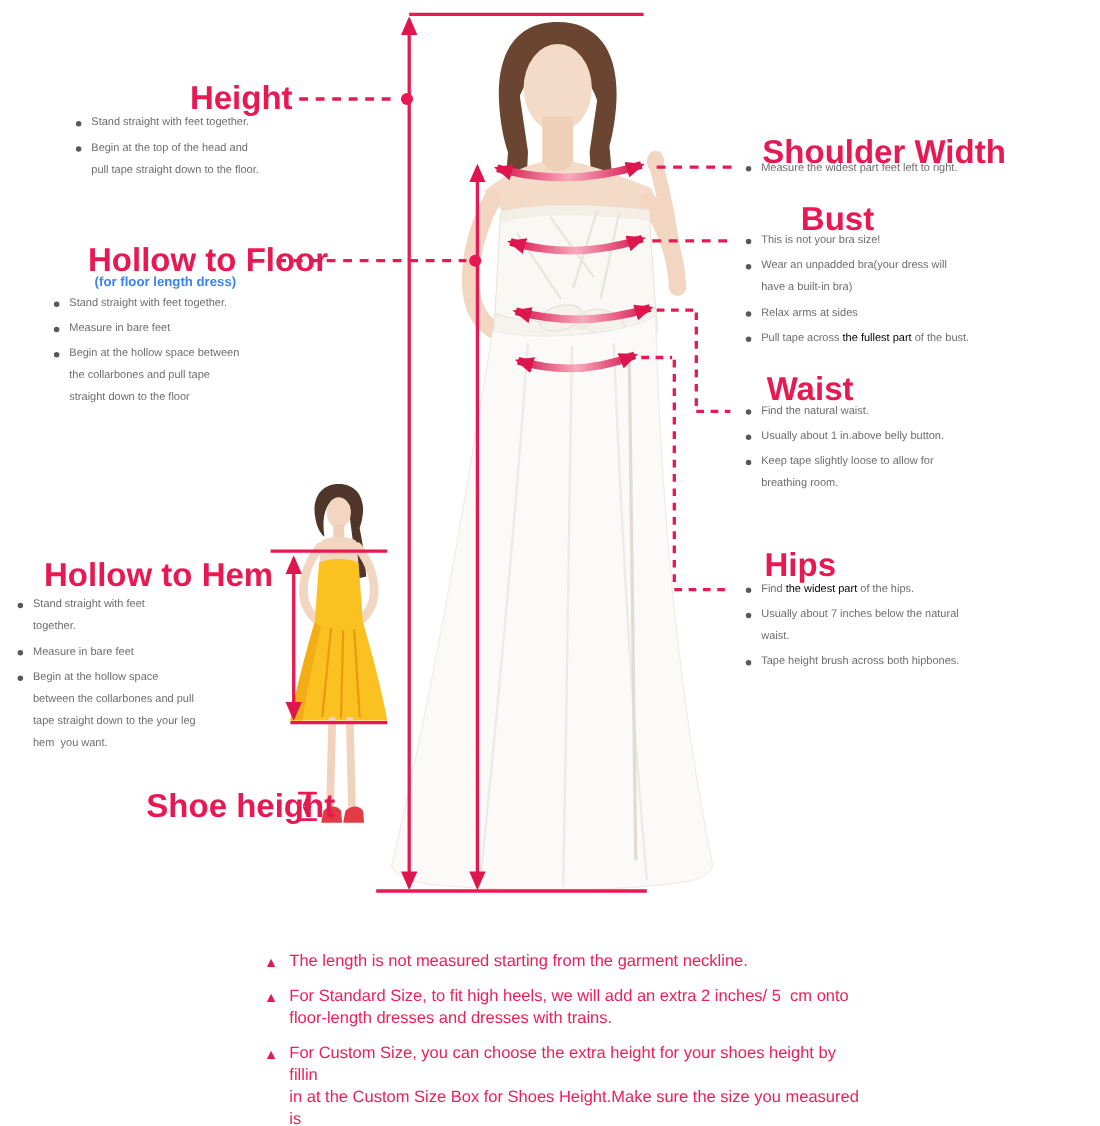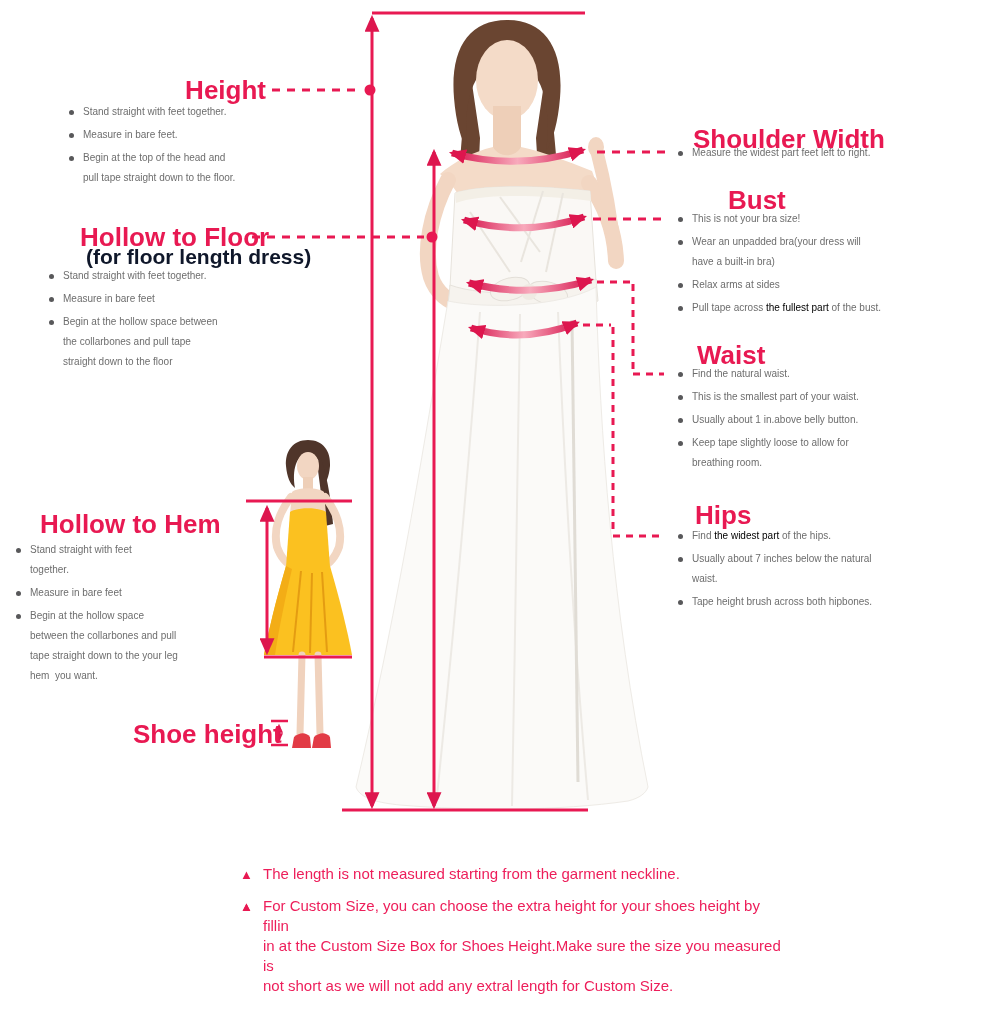--- a/index.html
+++ b/index.html
@@ -1,20 +1,20 @@
 <!DOCTYPE html>
 <html><head>
 <meta charset="utf-8">
 <style>
   html,body{margin:0;padding:0;background:#fff;}
   .page{position:relative;width:1000px;height:1024px;background:#fff;overflow:hidden;
         font-family:"Liberation Sans",sans-serif;}
   .abs{position:absolute;}
-  .title{font-weight:bold;font-size:26px;color:#e81952;line-height:24px;white-space:nowrap;}
-  .subtitle{font-weight:bold;font-size:21px;color:#0f172a;line-height:17px;white-space:nowrap;}
+  .title{font-weight:bold;font-size:30px;color:#e81952;line-height:24px;white-space:nowrap;}
+  .subtitle{font-weight:bold;font-size:12px;color:#3b82f6;line-height:17px;white-space:nowrap;}
   ul.blist{list-style:none;margin:0;padding:0;font-size:10px;color:#6d6d6d;line-height:20px;}
   ul.blist li{position:relative;padding-left:17px;margin-bottom:3px;white-space:pre-wrap;}
   ul.blist li:before{content:"";position:absolute;left:3px;top:8px;width:5px;height:5px;
         border-radius:50%;background:#58585a;}
   .hl{color:#000000;}
   ul.notes{list-style:none;margin:0;padding:0;font-size:15px;color:#ed1e5a;line-height:20px;}
   ul.notes li{position:relative;padding-left:23px;margin-bottom:12px;white-space:pre-wrap;}
   ul.notes li .tri{position:absolute;left:0;top:1px;font-size:13px;color:#e81952;}
   svg{position:absolute;left:0;top:0;}
 </style>
@@ -123,21 +123,20 @@
       <path d="M264,657 H352" stroke-width="3"></path>
 
       <path d="M271,721 H288 M271,745 H288" stroke-width="2.5"></path>
       <path d="M279,726 V740" stroke-width="2.5" marker-start="url(#arrS)" marker-end="url(#arrS)"></path>
     </g>
   </svg>
 
   <div class="abs title" style="left:130px;top:78px;width:136px;text-align:right;">Height</div>
   <ul class="blist abs" style="left:66px;top:102px;width:332px;">
     <li>Stand straight with feet together.</li>
-    <li>Measure in bare feet.</li>
     <li>Begin at the top of the head and
 pull tape straight down to the floor.</li>
   </ul>
 
   <div class="abs title" style="left:80px;top:225px;">Hollow to Floor</div>
   <div class="abs subtitle" style="left:86px;top:248px;">(for floor length dress)</div>
   <ul class="blist abs" style="left:46px;top:266px;width:350px;">
     <li>Stand straight with feet together.</li>
     <li>Measure in bare feet</li>
     <li>Begin at the hollow space between
@@ -168,35 +167,35 @@
     <li>This is not your bra size!</li>
     <li>Wear an unpadded bra(your dress will
 have a built-in bra)</li>
     <li>Relax arms at sides</li>
     <li><span>Pull tape across </span><span class="hl">the fullest part</span><span> of the bust.</span></li>
   </ul>
 
   <div class="abs title" style="left:697px;top:343px;">Waist</div>
   <ul class="blist abs" style="left:675px;top:364px;width:322px;">
     <li>Find the natural waist.</li>
-    <li>This is the smallest part of your waist.</li>
     <li>Usually about 1 in.above belly button.</li>
     <li>Keep tape slightly loose to allow for
 breathing room.</li>
   </ul>
 
   <div class="abs title" style="left:695px;top:503px;text-align:right;">Hips</div>
   <ul class="blist abs" style="left:675px;top:526px;width:322px;">
     <li><span>Find </span><span class="hl">the widest part</span><span> of the hips.</span></li>
     <li>Usually about 7 inches below the natural
 waist.</li>
     <li>Tape height brush across both hipbones.</li>
   </ul>
 
   <ul class="notes abs" style="left:240px;top:864px;width:545px;">
     <li><span class="tri">▲</span><span>The length is not measured starting from the garment neckline.</span></li>
-    <li><span class="tri">▲</span></li>
+    <li><span class="tri">▲</span><span>For Standard Size, to fit high heels, we will add an extra 2 inches/ 5  cm onto
+floor-length dresses and dresses with trains.</span></li>
     <li><span class="tri">▲</span><span>For Custom Size, you can choose the extra height for your shoes height by fillin
 in at the Custom Size Box for Shoes Height.Make sure the size you measured is
 not short as we will not add any extral length for Custom Size.</span></li>
   </ul>
 
 </div>
 
 </body></html>

